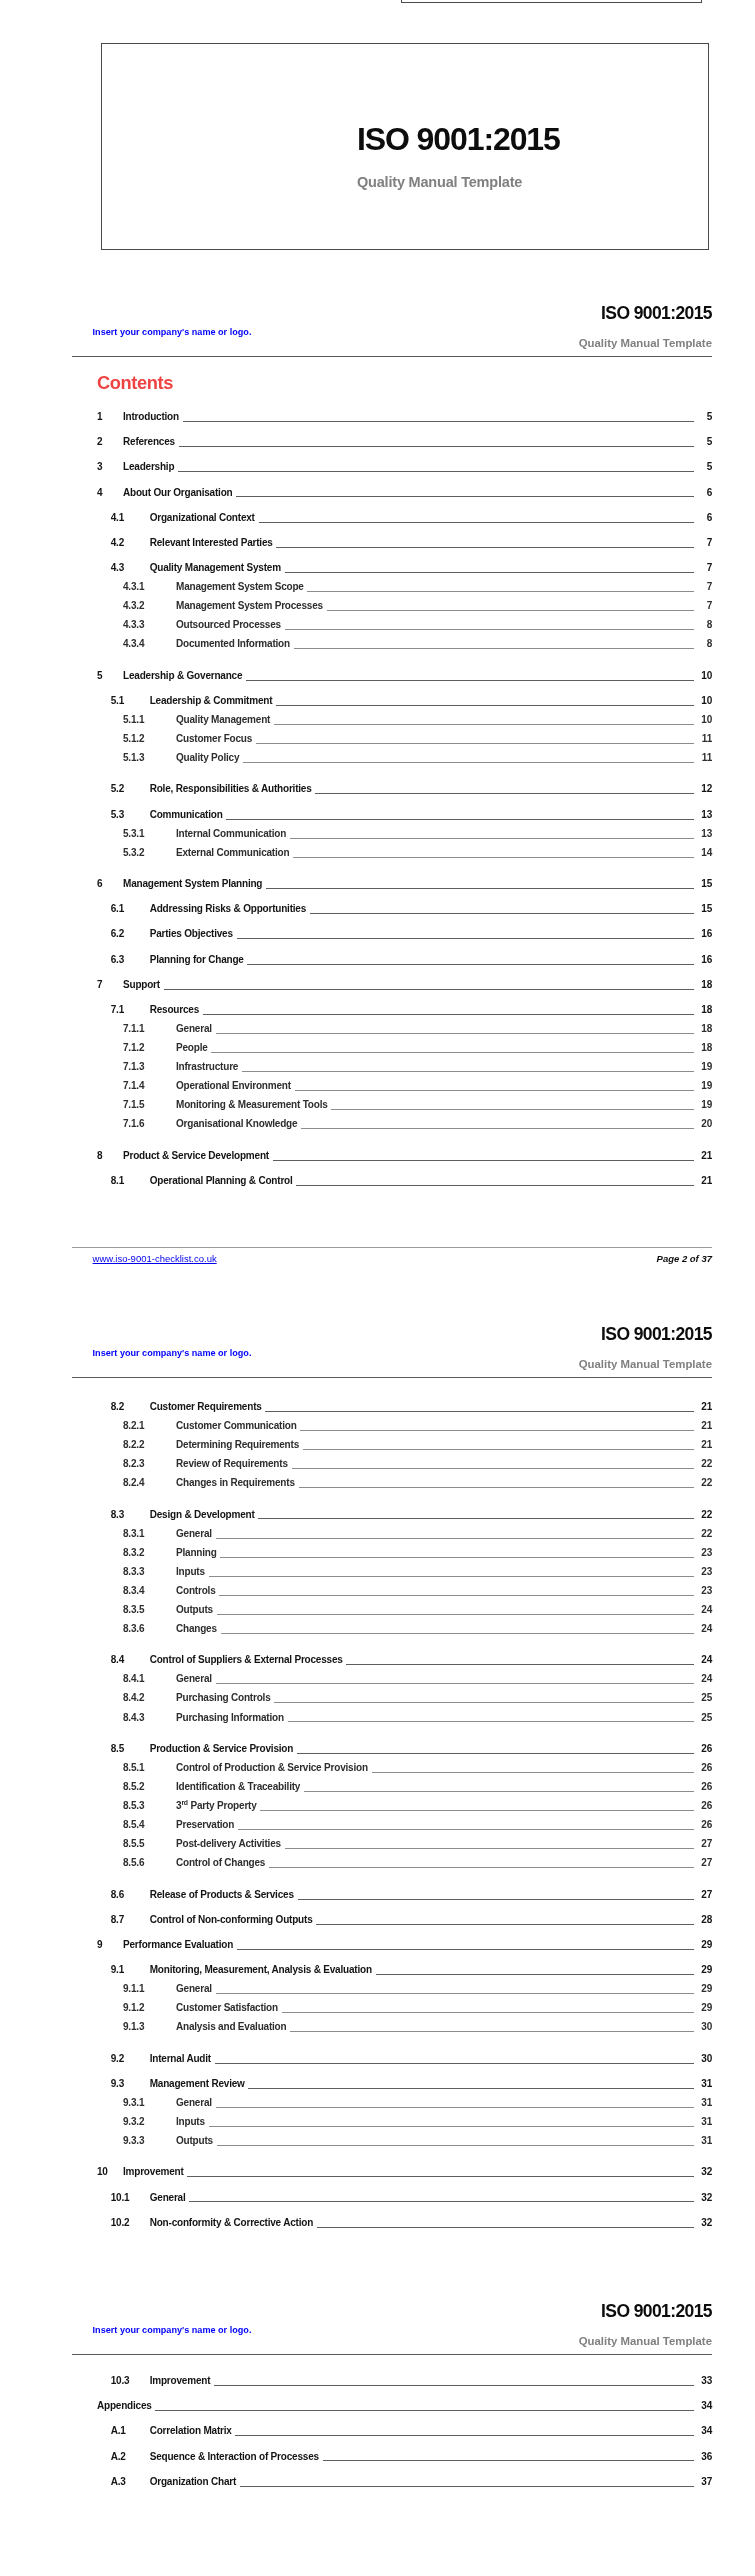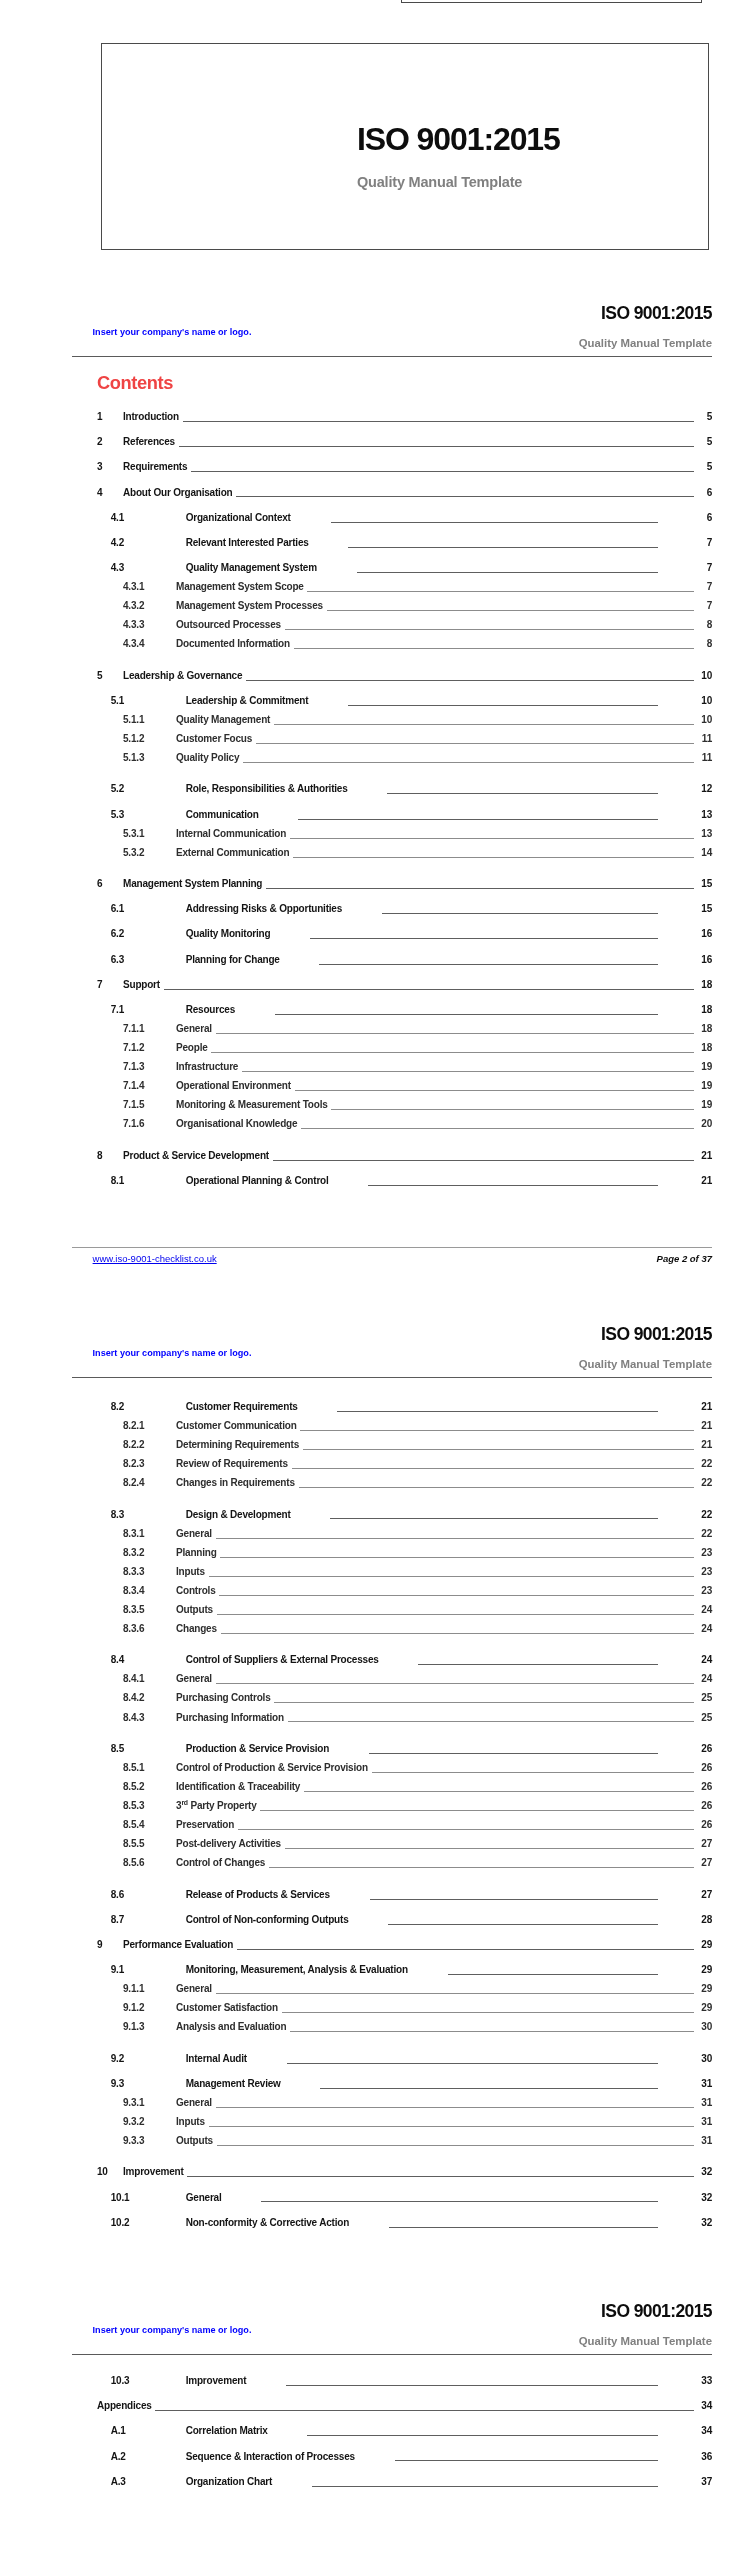--- a/index.html
+++ b/index.html
@@ -35,21 +35,21 @@
 
   
   .toc-block{position:absolute;left:97px;width:615px;}
   #toc-p2{top:412px;}
   #toc-p3{top:1402px;}
   #toc-p4{top:2376px;}
 
   .toc-row{display:flex;align-items:flex-end;height:10.7px;font-size:10px;line-height:10.7px;letter-spacing:-0.2px;}
   .toc-row.l1,.toc-row.l2{margin-top:14.5px;font-weight:bold;color:#141414;}
   .toc-row.l3{margin-top:8.4px;font-weight:bold;color:#2e2e2e;padding-left:26px;}
-  .toc-row.l2{padding-left:13.7px;gap:36px;}
+  .toc-row.l2{padding-left:13.7px;}
   .toc-row.after-l3{margin-top:20.6px;}
   .toc-row:first-child{margin-top:0;}
   .toc-row .num{flex:0 0 auto;}
   .toc-row.l1 .num{width:26px;}
   .toc-row.l2 .num{width:39px;}
   .toc-row.l3 .num{width:53px;}
   .toc-row .title{flex:0 0 auto;padding-right:3.8px;white-space:nowrap;}
   .toc-row .title sup{font-size:6.9px;}
   .toc-row .leader{flex:1 1 auto;border-bottom:1.5px solid #5e5e5e;margin-bottom:0.8px;min-width:15.2px;}
   .toc-row.l3 .leader{border-bottom:1.5px solid #8c8c8c;}
@@ -88,21 +88,21 @@
       <span class="page">5</span>
     </div>
     <div class="toc-row l1">
       <span class="num">2</span>
       <span class="title">References</span>
       <span class="leader"></span>
       <span class="page">5</span>
     </div>
     <div class="toc-row l1">
       <span class="num">3</span>
-      <span class="title">Requirements</span>
+      <span class="title">Leadership</span>
       <span class="leader"></span>
       <span class="page">5</span>
     </div>
     <div class="toc-row l1">
       <span class="num">4</span>
       <span class="title">About Our Organisation</span>
       <span class="leader"></span>
       <span class="page">6</span>
     </div>
     <div class="toc-row l2">
@@ -208,21 +208,21 @@
       <span class="page">15</span>
     </div>
     <div class="toc-row l2">
       <span class="num">6.1</span>
       <span class="title">Addressing Risks &amp; Opportunities</span>
       <span class="leader"></span>
       <span class="page">15</span>
     </div>
     <div class="toc-row l2">
       <span class="num">6.2</span>
-      <span class="title">Quality Monitoring</span>
+      <span class="title">Parties Objectives</span>
       <span class="leader"></span>
       <span class="page">16</span>
     </div>
     <div class="toc-row l2">
       <span class="num">6.3</span>
       <span class="title">Planning for Change</span>
       <span class="leader"></span>
       <span class="page">16</span>
     </div>
     <div class="toc-row l1">

